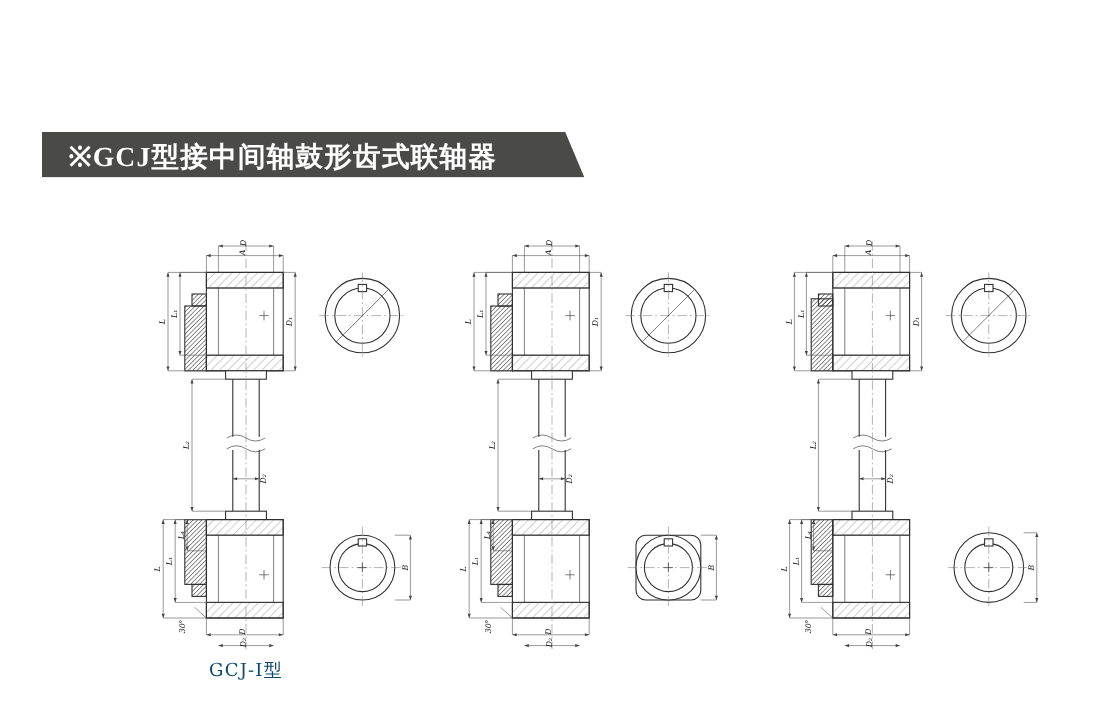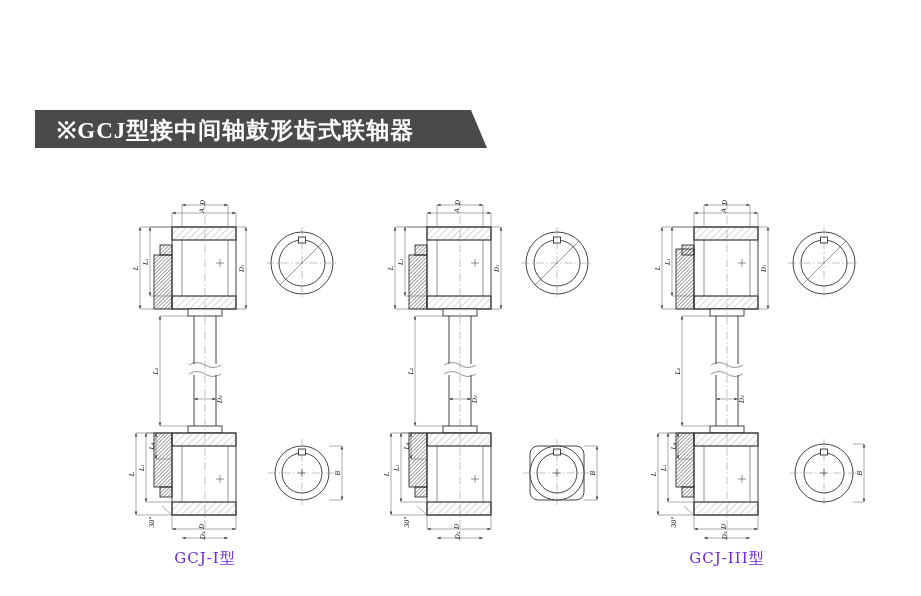--- a/index.html
+++ b/index.html
@@ -15,21 +15,21 @@
   
   .banner{position:absolute;left:35px;top:110px;width:452px;height:38px;background:#4a4a49;
           clip-path:polygon(0 0,calc(100% - 16px) 0,100% 100%,0 100%);
           display:flex;align-items:center;padding-left:22px;}
   .banner .title{color:#fff;font-size:23px;font-weight:bold;font-family:"Liberation Serif",serif;letter-spacing:1px;white-space:nowrap;}
 
   
   .drawing{position:absolute;top:197px;width:250px;height:380px;}
   .drawing svg{display:block;}
   .caption{position:absolute;top:352px;left:0;width:190px;text-align:center;
-           font-family:"DejaVu Serif",serif;font-size:15px;color:#6d28d9;letter-spacing:1px;}
+           font-family:"DejaVu Serif",serif;font-size:15px;color:#0c4a6e;letter-spacing:1px;}
   .pos1{left:110px;} .pos2{left:365px;} .pos3{left:632px;}
 
   
   .ol{stroke:#2f2f2f;stroke-width:0.9;}
   .thin{stroke:#3c3c3c;stroke-width:0.55;fill:none;}
   .dim{stroke:#555;stroke-width:0.5;fill:none;}
   .cl{stroke:#808080;stroke-width:0.5;stroke-dasharray:8 2.5 1.5 2.5;fill:none;}
   .dimtext{font:italic 6.5px "DejaVu Serif",serif;fill:#111;}
 </style>
 </head>
@@ -434,16 +434,15 @@
         <polygon points="72,341 75.6,339.7 75.6,342.3" fill="#444"></polygon>
         <polygon points="118,341 114.4,339.7 114.4,342.3" fill="#444"></polygon>
         <text class="dimtext" text-anchor="middle" transform="translate(95,338.4) rotate(-90)">D₂</text>
         <line x1="232" y1="247" x2="232" y2="305" class="dim"></line>
         <polygon points="232,247 230.7,250.6 233.3,250.6" fill="#444"></polygon>
         <polygon points="232,305 230.7,301.4 233.3,301.4" fill="#444"></polygon>
         <line x1="232" y1="247" x2="221" y2="247" class="dim"></line>
         <line x1="232" y1="305" x2="221" y2="305" class="dim"></line>
         <text class="dimtext" text-anchor="middle" transform="translate(229.6,276) rotate(-90)">B</text>
       </svg>
-    <div class="caption">GCJ-III型</div>
   </div>
 
 </div>
 
 </body></html>

